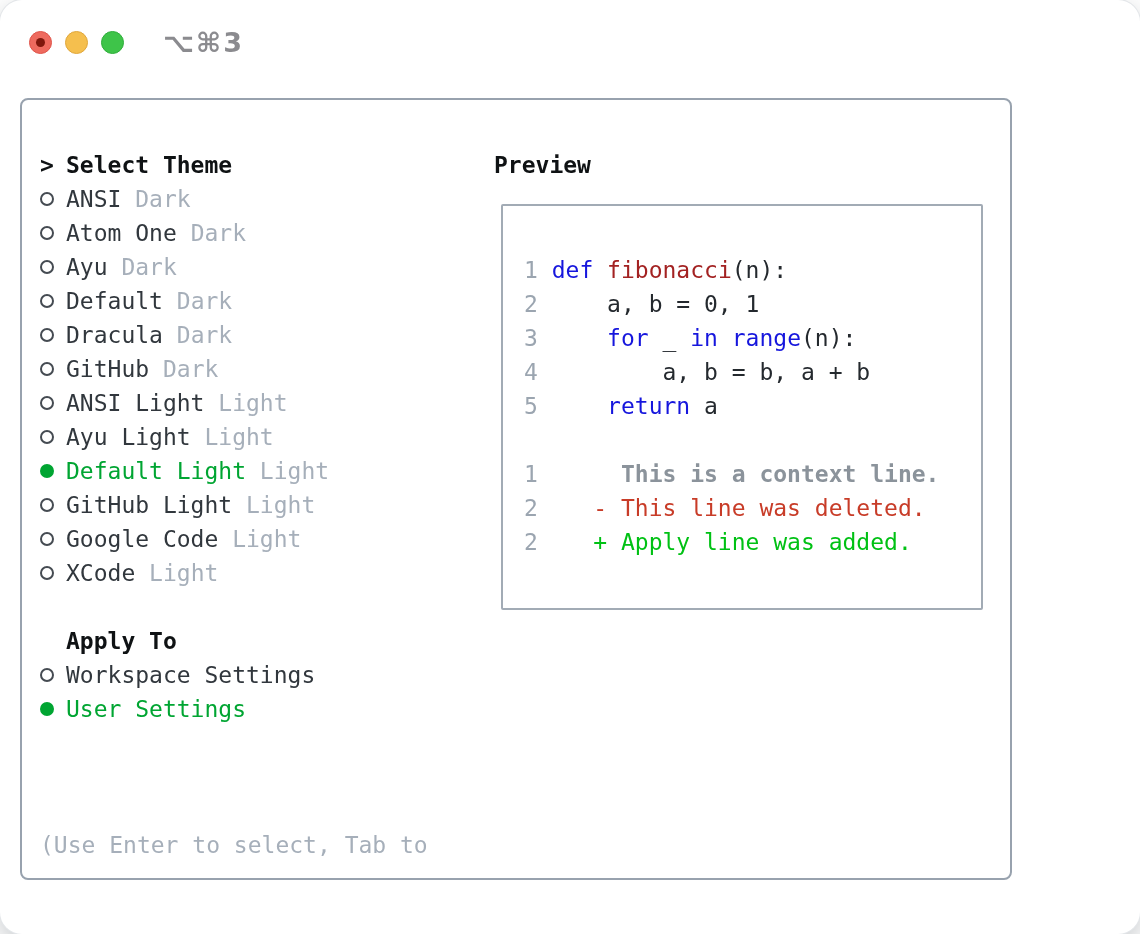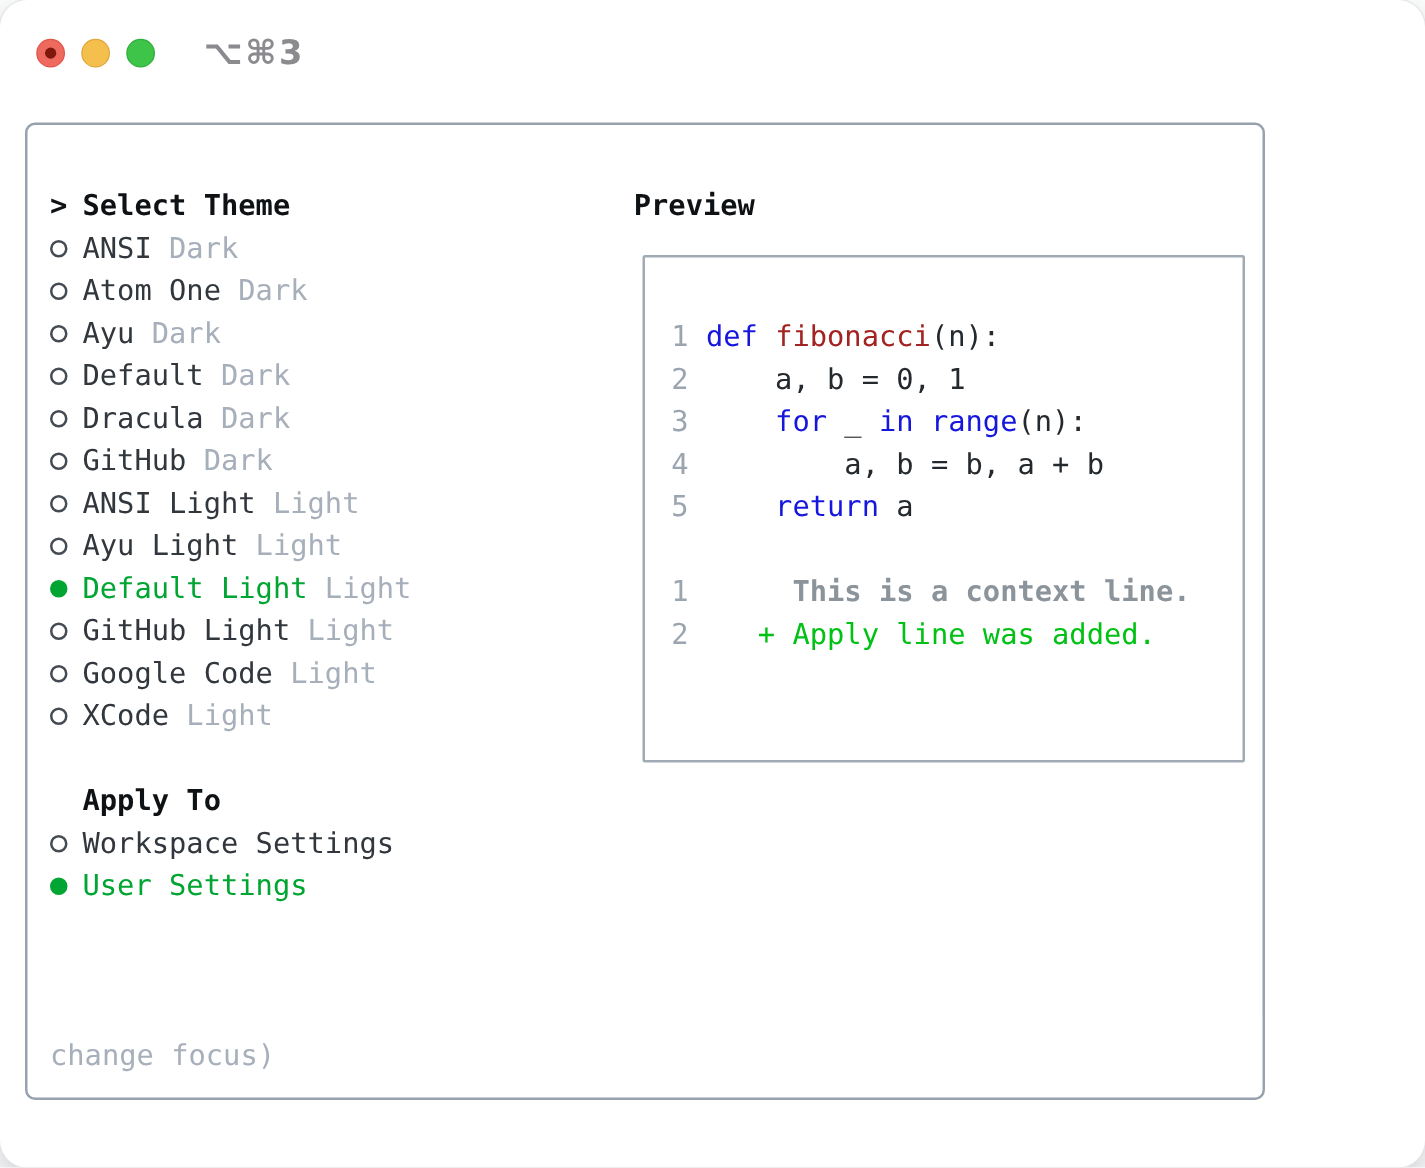--- a/index.html
+++ b/index.html
@@ -17,21 +17,21 @@
   .light.yellow { background:var(--tl-yellow); border:1px solid var(--tl-yellow-border); }
   .light.green  { background:var(--tl-green);  border:1px solid var(--tl-green-border); }
   .light .dot   { width:9px; height:9px; border-radius:50%; background:var(--tl-red-dot); }
   .wintitle { margin-left:26px; font-family:"DejaVu Sans", sans-serif; font-weight:bold;
               font-size:27px; color:var(--title-gray); letter-spacing:2px; }
   
   .main-box { position:absolute; left:20px; top:98px; width:992px; height:782px;
               box-sizing:border-box; border:2px solid var(--panel-border); border-radius:8px; }
   .col { position:absolute; font-size:23px; line-height:34px; color:var(--text); }
   .left-col  { left:18px; top:48px; }
-  .right-col { left:485px; top:48px; }
+  .right-col { left:472px; top:48px; }
   .hdr { font-weight:bold; color:var(--heading); white-space:pre; }
   .row { display:flex; align-items:center; height:34px; }
   .marker-cell { display:inline-block; width:26px; font-weight:bold; color:var(--heading); }
   .bullet { width:14px; height:14px; border-radius:50%; box-sizing:border-box;
             border:2px solid var(--bullet); margin-right:12px; flex:none; }
   .bullet.filled { background:var(--selected); border-color:var(--selected); }
   .row.selected .name { color:var(--selected); }
   .tag { color:var(--muted); }
   .name { white-space:pre; }
   .spacer { height:34px; }
@@ -148,36 +148,38 @@
           </div>
           <div class="row selected">
             <span class="bullet filled"></span>
             <span class="name">User Settings</span>
           </div>
         </div>
 
       <div class="spacer"></div>
 
       <div class="hint">
+        <div>(Use Enter to select, Tab to</div>
         <div>change focus)</div>
       </div>
     </div>
 
     <div class="col right-col">
       <div class="row">
         <span class="hdr">Preview</span>
       </div>
       <div class="preview-box">
         <div id="preview-code">
             <div class="code-line"><span class="ln">1 </span><span class="tk-keyword">def</span><span class="tk-plain"> </span><span class="tk-function">fibonacci</span><span class="tk-plain">(n):</span></div>
             <div class="code-line"><span class="ln">2 </span><span class="tk-plain">    a, b = 0, 1</span></div>
             <div class="code-line"><span class="ln">3 </span><span class="tk-plain">    </span><span class="tk-keyword">for</span><span class="tk-plain"> _ </span><span class="tk-keyword">in</span><span class="tk-plain"> </span><span class="tk-keyword">range</span><span class="tk-plain">(n):</span></div>
             <div class="code-line"><span class="ln">4 </span><span class="tk-plain">        a, b = b, a + b</span></div>
             <div class="code-line"><span class="ln">5 </span><span class="tk-plain">    </span><span class="tk-keyword">return</span><span class="tk-plain"> a</span></div>
             <div class="code-line">&nbsp;</div>
             <div class="code-line"><span class="ln">1 </span><span class="tk-context">     This is a context line.</span></div>
+            <div class="code-line"><span class="ln">2 </span><span class="tk-plain">   </span><span class="tk-deleted">- This line was deleted.</span></div>
             <div class="code-line"><span class="ln">2 </span><span class="tk-plain">   </span><span class="tk-added">+ Apply line was added.</span></div>
           </div>
       </div>
     </div>
 
   </div>
 </div>
 
 </body></html>

